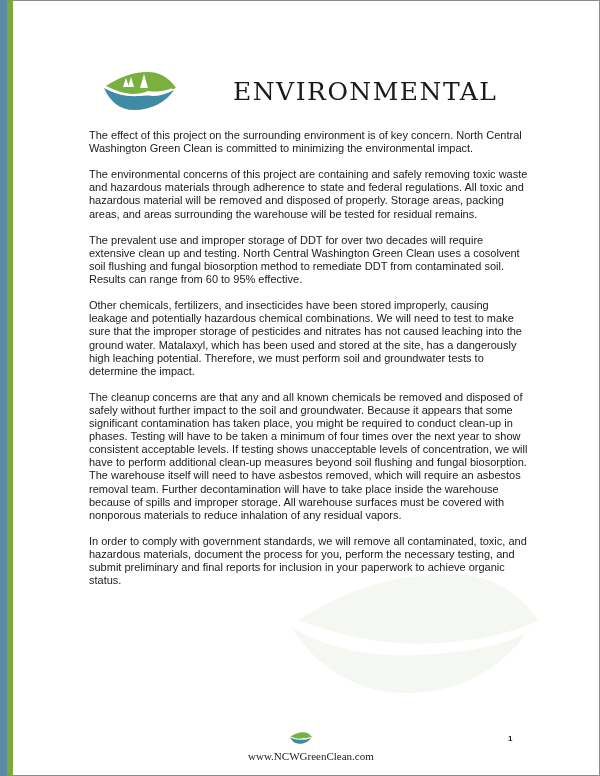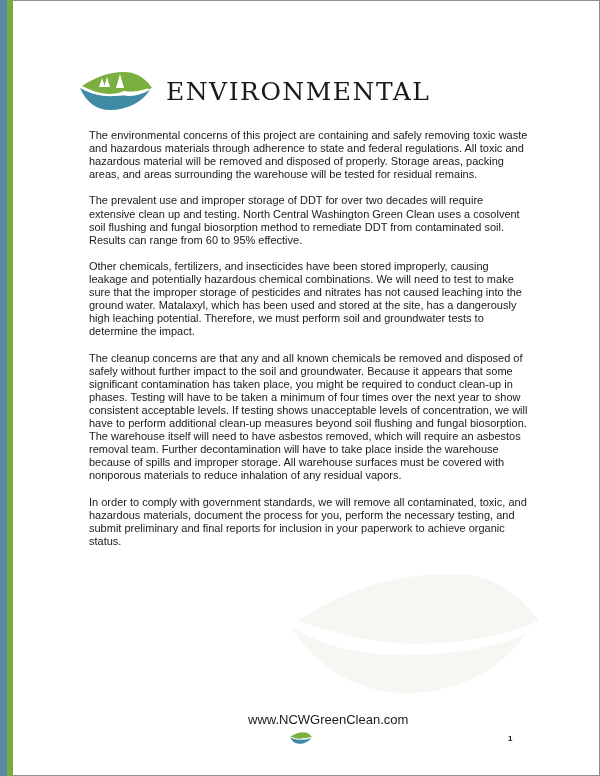--- a/index.html
+++ b/index.html
@@ -15,35 +15,35 @@
     .stripe-blue {
       position: absolute; left: 0; top: 0; width: 7px; height: 776px; background: #5b8aa6;
     }
     .stripe-green {
       position: absolute; left: 7px; top: 0; width: 6px; height: 776px; background: #7aa83a;
     }
     .watermark {
       position: absolute; left: 250px; top: 555px; width: 330px; height: 150px; opacity: 0.06;
     }
     .header {
-      position: absolute; left: 76px; top: 68px; display: flex; align-items: center;
+      position: absolute; left: 100px; top: 68px; display: flex; align-items: center; gap: 43px;
     }
     .logo { width: 80px; height: 46px; }
     .title {
       margin-left: 10px; font-family: "DejaVu Serif", serif; font-size: 25px;
       letter-spacing: 1.5px; color: #1a1a1a; font-weight: normal;
     }
     .content {
       position: absolute; left: 89px; top: 129px; width: 440px;
       font-size: 11px; line-height: 13.1px; color: #1a1a1a;
     }
     .content p { margin: 0 0 13.1px 0; }
     .footer-logo { position: absolute; left: 285px; top: 731px; width: 32px; height: 14px; }
     .footer-url {
-      position: absolute; left: 248px; top: 712px; font-size: 13px; color: #1a1a1a;
+      position: absolute; left: 248px; top: 750px; font-size: 11px; color: #1a1a1a; font-family: Liberation Serif, serif;
     }
     .page-number {
       position: absolute; left: 508px; top: 734px; font-size: 8px; font-weight: bold; color: #1a1a1a;
     }
   </style>
 </head>
 <body>
 
 <div class="page-frame"></div>
 <div class="stripe-blue"></div>
@@ -60,20 +60,21 @@
     <path d="M4 20 C12 24, 22 28, 34 28 C42 28, 46 27, 52 28 C60 28, 66 26, 74 22 C66 34, 52 42, 34 42 C20 42, 10 34, 4 20 Z" fill="#3f8ba6"></path>
     <path d="M8 21 C20 27, 34 29, 48 26 C56 25, 64 24, 72 21" stroke="#ffffff" stroke-width="1.6" fill="none"></path>
     <path d="M26 10 L23 19 L29 19 Z" fill="#ffffff"></path>
     <path d="M31 9 L28 19 L34 19 Z" fill="#ffffff"></path>
     <path d="M44 6 L40 20 L48 20 Z" fill="#ffffff"></path>
   </svg>
   <div class="title">ENVIRONMENTAL</div>
 </div>
 
 <div class="content">
+  <p>The effect of this project on the surrounding environment is of key concern. North Central Washington Green Clean is committed to minimizing the environmental impact.</p>
   <p>The environmental concerns of this project are containing and safely removing toxic waste and hazardous materials through adherence to state and federal regulations. All toxic and hazardous material will be removed and disposed of properly. Storage areas, packing areas, and areas surrounding the warehouse will be tested for residual remains.</p>
   <p>The prevalent use and improper storage of DDT for over two decades will require extensive clean up and testing. North Central Washington Green Clean uses a cosolvent soil flushing and fungal biosorption method to remediate DDT from contaminated soil. Results can range from 60 to 95% effective.</p>
   <p>Other chemicals, fertilizers, and insecticides have been stored improperly, causing leakage and potentially hazardous chemical combinations. We will need to test to make sure that the improper storage of pesticides and nitrates has not caused leaching into the ground water. Matalaxyl, which has been used and stored at the site, has a dangerously high leaching potential. Therefore, we must perform soil and groundwater tests to determine the impact.</p>
   <p>The cleanup concerns are that any and all known chemicals be removed and disposed of safely without further impact to the soil and groundwater. Because it appears that some significant contamination has taken place, you might be required to conduct clean-up in phases. Testing will have to be taken a minimum of four times over the next year to show consistent acceptable levels. If testing shows unacceptable levels of concentration, we will have to perform additional clean-up measures beyond soil flushing and fungal biosorption. The warehouse itself will need to have asbestos removed, which will require an asbestos removal team. Further decontamination will have to take place inside the warehouse because of spills and improper storage. All warehouse surfaces must be covered with nonporous materials to reduce inhalation of any residual vapors.</p>
   <p>In order to comply with government standards, we will remove all contaminated, toxic, and hazardous materials, document the process for you, perform the necessary testing, and submit preliminary and final reports for inclusion in your paperwork to achieve organic status.</p>
 </div>
 
 <svg class="footer-logo" viewBox="0 0 80 46">
   <path d="M6 18 C18 10, 32 4, 48 4 C58 4, 68 8, 76 20 C66 24, 56 24, 48 23 C44 25, 38 26, 32 26 C22 25, 14 22, 6 18 Z" fill="#7ab03f"></path>
   <path d="M4 20 C12 24, 22 28, 34 28 C42 28, 46 27, 52 28 C60 28, 66 26, 74 22 C66 34, 52 42, 34 42 C20 42, 10 34, 4 20 Z" fill="#3f8ba6"></path>

